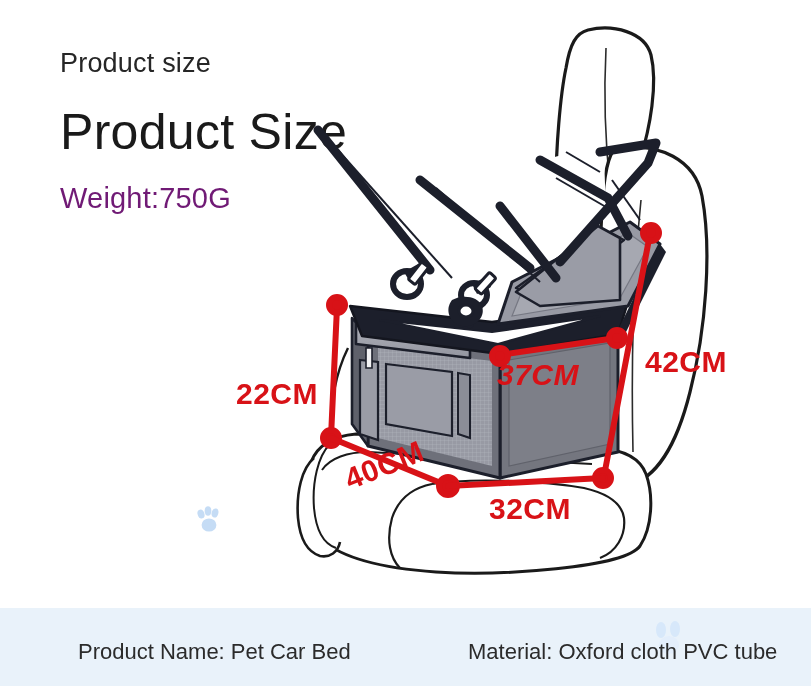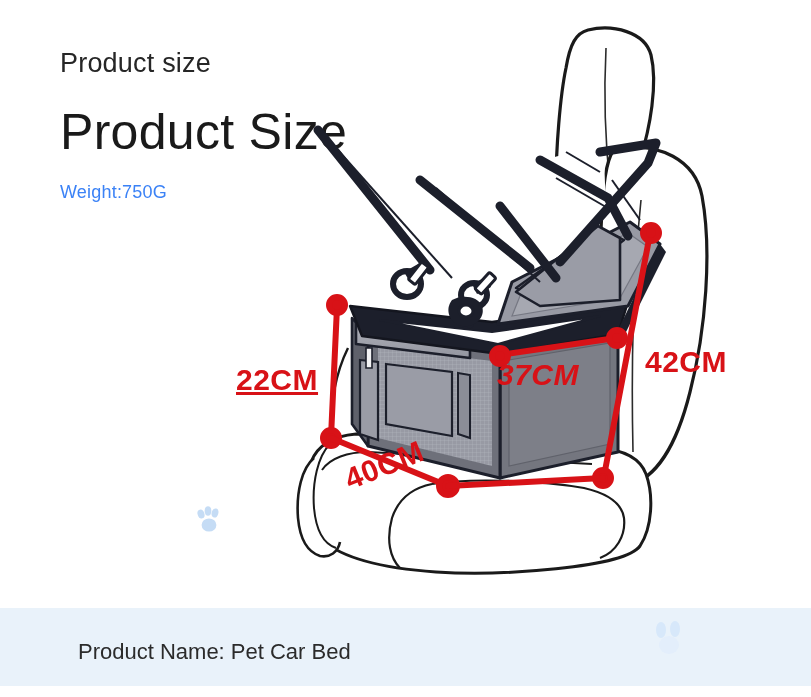--- a/index.html
+++ b/index.html
@@ -33,43 +33,43 @@
     top: 103px;
     font-size: 50px;
     color: #1a1a1a;
     letter-spacing: 0.3px;
     white-space: nowrap;
   }
   .hdr-weight {
     position: absolute;
     left: 60px;
     top: 182px;
-    font-size: 18px;
-    color: #3b82f6;
+    font-size: 29px;
+    color: #701a75;
     letter-spacing: 0.2px;
     white-space: nowrap;
   }
   
   #illustration {
     position: absolute;
     left: 0;
     top: 0;
     width: 811px;
     height: 620px;
   }
   
   .dim {
     position: absolute;
     color: #d81217;
     font-size: 30px;
     font-weight: bold;
     white-space: nowrap;
     letter-spacing: 0.5px;
   }
-  .dim-22 { left: 236px; top: 363px; text-decoration: underline; }
+  .dim-22 { left: 236px; top: 377px; }
   .dim-37 { left: 497px; top: 358px; font-style: italic; }
   .dim-42 { left: 645px; top: 345px; text-align: center; }
   .dim-40 { left: 340px; top: 465px; transform: rotate(-22deg); transform-origin: left top; }
   .dim-32 { left: 489px; top: 492px; }
   
   .paw-deco {
     position: absolute;
   }
   
   #footer-bar {
@@ -249,30 +249,32 @@
       <g>
         <line x1="448" y1="486" x2="603" y2="478"></line>
       </g>
     </g>
   </svg>
 
   <div class="dim dim-22">22CM</div>
   <div class="dim dim-37">37CM</div>
   <div class="dim dim-42">42CM</div>
   <div class="dim dim-40">40CM</div>
+  <div class="dim dim-32">32CM</div>
 
   <svg class="paw-deco" style="left:192px; top:504px;" width="34" height="34" viewBox="0 0 34 34">
     <ellipse cx="9" cy="10" rx="3.4" ry="4.6" fill="#c5dcf5" transform="rotate(-18 9 10)"></ellipse>
     <ellipse cx="16" cy="7" rx="3.4" ry="4.8" fill="#c5dcf5"></ellipse>
     <ellipse cx="23" cy="9" rx="3.3" ry="4.6" fill="#c5dcf5" transform="rotate(16 23 9)"></ellipse>
     <ellipse cx="17" cy="21" rx="7.4" ry="6.6" fill="#c5dcf5"></ellipse>
   </svg>
 
   <div id="footer-bar">
     <svg class="footer-paw" width="44" height="42" viewBox="0 0 44 42">
       <ellipse cx="13" cy="14" rx="5" ry="8" fill="#d7e8fa"></ellipse>
       <ellipse cx="27" cy="13" rx="5" ry="8" fill="#d7e8fa"></ellipse>
       <ellipse cx="21" cy="29" rx="10" ry="9" fill="#e3eefb"></ellipse>
     </svg>
     <div class="footer-text footer-name">Product Name: Pet Car Bed</div>
+    <div class="footer-text footer-material">Material: Oxford cloth PVC tube</div>
   </div>
 
 </div>
 
 </body></html>

